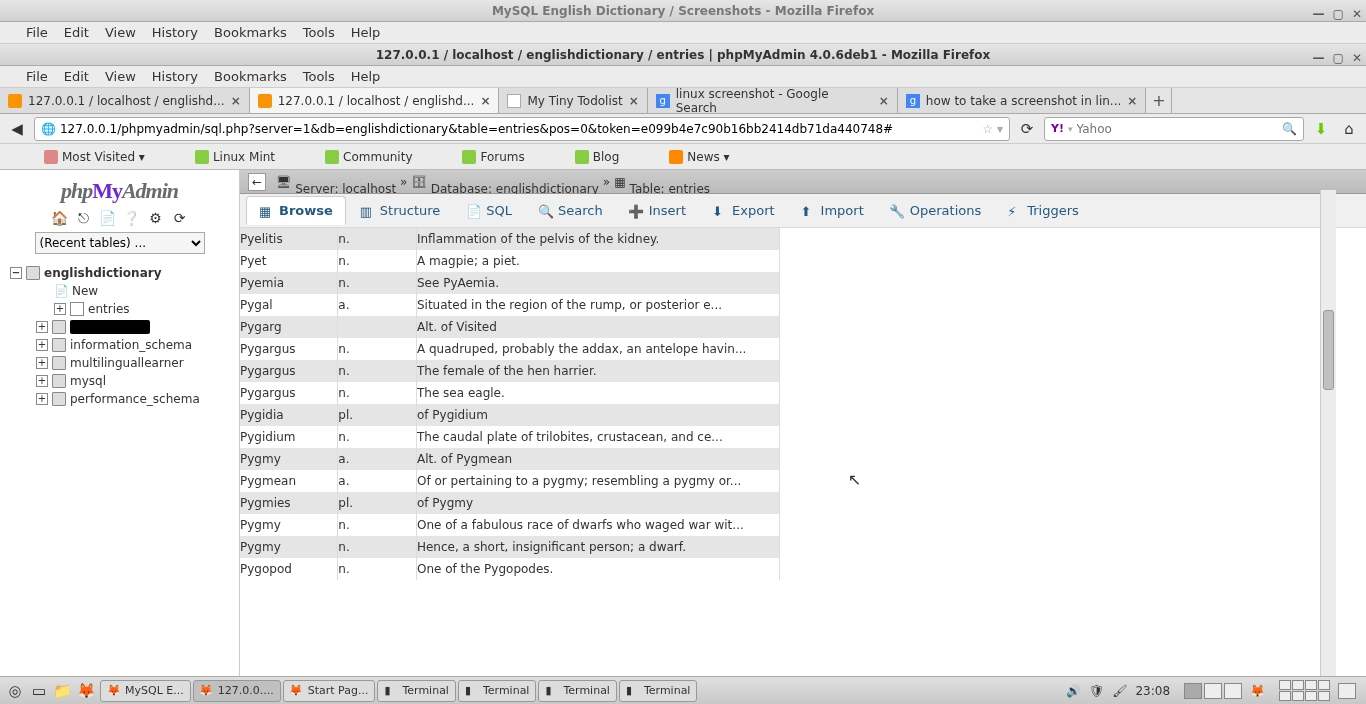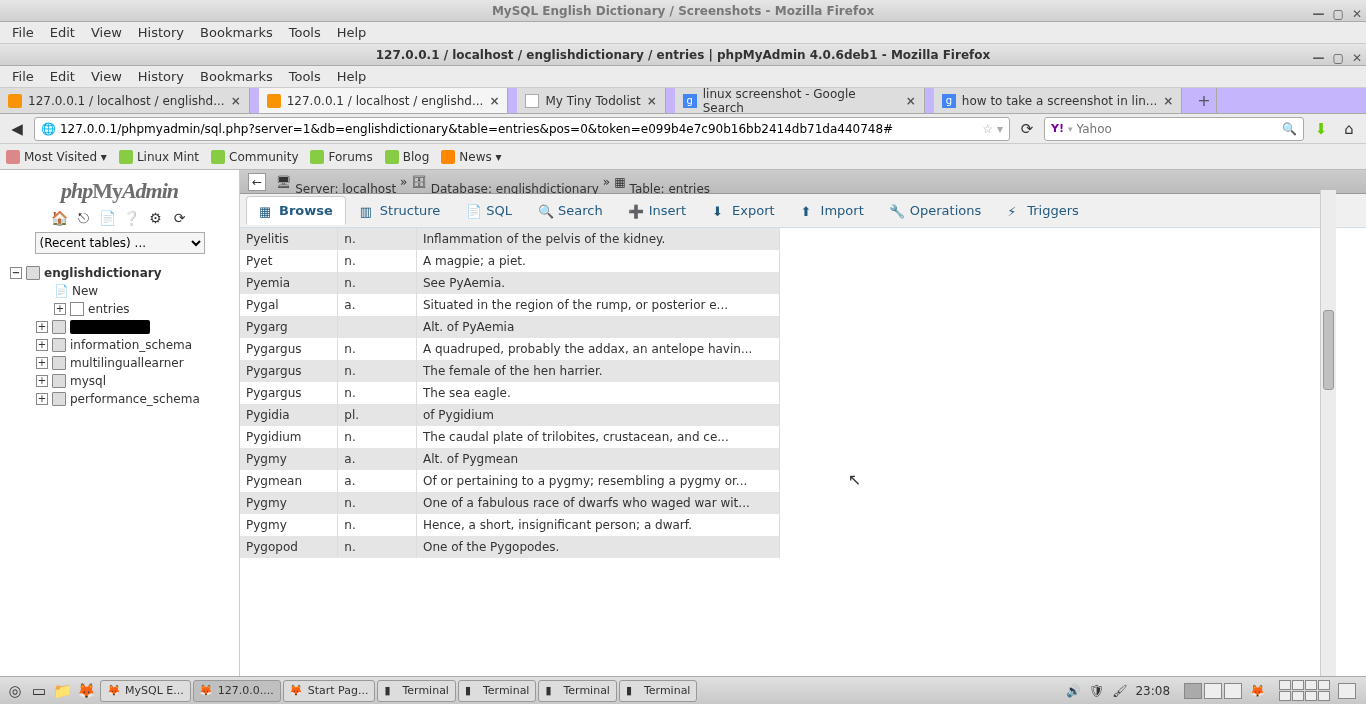--- a/index.html
+++ b/index.html
@@ -1,42 +1,42 @@
 <!DOCTYPE html>
 <html><head>
 <meta charset="utf-8">
 <style>
 * { margin:0; padding:0; box-sizing:border-box; font-family:"DejaVu Sans","Liberation Sans",sans-serif; }
 body { background:#000; width:1366px; height:704px; position:relative; font-size:12px; color:#333; overflow:hidden; }
 .titlebar { height:22px; background:linear-gradient(#e6e6e6,#d0d0d0); text-align:center; line-height:22px; font-size:12px; font-weight:bold; color:#777; border-bottom:1px solid #aaa; position:relative;}
 .titlebar.active { color:#333; }
 .win-controls { position:absolute; right:4px; top:3px; display:flex; gap:8px; font-size:12px; color:#555;}
 .win-controls span { cursor:pointer; }
-.menubar { height:22px; background:#ececec; display:flex; align-items:center; padding:0 6px; gap:4px; border-bottom:1px solid #ccc;}
+.menubar { height:22px; background:#ececec; display:flex; align-items:center; padding:0 20px; gap:4px; border-bottom:1px solid #ccc;}
 .menubar span { padding:2px 6px; cursor:pointer; font-size:13px; }
-.tabstrip { height:26px; background:#c4b5fd; display:flex; align-items:stretch; border-bottom:1px solid #aaa;gap:9px;}
+.tabstrip { height:26px; background:#e5e5e5; display:flex; align-items:stretch; border-bottom:1px solid #aaa;}
 .tab { display:flex; align-items:center; padding:0 8px; border-right:1px solid #aaa; background:#ddd; max-width:250px; font-size:12px; gap:6px; cursor:pointer;}
 .tab.active { background:#f5f5f5; }
 .tab .favicon { width:14px; height:14px; display:inline-block; }
 .tab .close { margin-left:auto; color:#555; font-weight:bold; }
 .tab-add { width:26px; display:flex; align-items:center; justify-content:center; font-size:16px; color:#555; border-right:1px solid #aaa; cursor:pointer;}
 .navbar { height:30px; background:#ececec; display:flex; align-items:center; padding:0 6px; gap:6px; border-bottom:1px solid #ccc;}
 .nav-btn { width:22px; height:22px; display:flex; align-items:center; justify-content:center; cursor:pointer; font-size:15px; color:#333;}
 .urlbox { flex:1; display:flex; align-items:center; background:#fff; border:1px solid #aaa; border-radius:3px; height:24px; padding:0 6px; gap:4px;}
 .urlbox input { flex:1; border:none; outline:none; font-size:12px; background:transparent; }
 .searchbox { width:260px; display:flex; align-items:center; background:#fff; border:1px solid #aaa; border-radius:3px; height:24px; padding:0 6px; gap:4px;}
 .searchbox input { flex:1; border:none; outline:none; font-size:12px; color:#999; }
 .bookbar { height:26px; background:#ececec; display:flex; align-items:center; padding:0 6px; gap:12px; border-bottom:1px solid #bbb;}
-.bookbar .bm { display:flex; align-items:center; gap:4px; cursor:pointer; font-size:12px;}
+.bookbar .bm { display:flex; align-items:center; gap:4px; cursor:pointer; font-size:12px;margin-left:38px;}
 .bm-icon { width:14px; height:14px; display:inline-block; border-radius:2px; }
 .content-wrap { display:flex; height:calc(100% - 22px - 22px - 22px - 26px - 30px - 26px - 28px); background:#fff; }
 .pma-sidebar { width:240px; background:#fff; border-right:1px solid #ccc; padding:8px 6px; overflow:hidden;}
 .pma-logo { text-align:center; font-size:22px; font-weight:bold; margin-bottom:6px; letter-spacing:-1px;}
 .pma-logo .p1 { color:#6b6b6b; font-family:serif; font-style:italic;}
-.pma-logo .p2 { color:#737373; font-family:serif; }
+.pma-logo .p2 { color:#6d28d9; font-family:serif; }
 .pma-logo .p3 { color:#6b6b6b; font-family:serif; font-style:italic;}
 .pma-toolbar { text-align:center; margin-bottom:6px; display:flex; justify-content:center; gap:8px;}
 .pma-toolbar span { width:16px; height:16px; display:inline-block; cursor:pointer; font-size:14px; text-align:center; line-height:16px;}
 .recent-sel { width:170px; height:22px; border:1px solid #aaa; background:#f5f5f5; font-size:12px; margin:0 auto 10px; display:block; }
 .tree { font-size:12px; }
 .tree-item { display:flex; align-items:center; padding:2px 0 2px 4px; cursor:pointer; gap:4px;}
 .tree-item.bold { font-weight:bold; }
 .tree-indent1 { padding-left:30px; }
 .tree-indent2 { padding-left:48px; }
 .tree-toggle { width:12px; height:12px; border:1px solid #888; display:inline-flex; align-items:center; justify-content:center; font-size:10px; line-height:10px; background:#fff;}
@@ -46,21 +46,21 @@
 .pma-header { height:24px; background:linear-gradient(#ccc,#bbb); display:flex; align-items:center; padding:0 8px; font-size:12px; color:#333; border-bottom:1px solid #999; gap:4px;}
 .pma-header .crumb { cursor:pointer;margin-top:15px; }
 .pma-header .back-btn { width:18px; height:18px; background:#fff; border:1px solid #999; display:flex; align-items:center; justify-content:center; margin-right:6px; cursor:pointer; font-size:12px;}
 .pma-tabs { height:34px; background:#f0f0f0; display:flex; align-items:center; padding:0 6px; border-bottom:1px solid #d2dae3; gap:0;}
 .pma-tab { display:flex; align-items:center; gap:6px; padding:6px 12px; cursor:pointer; font-size:13px; color:#235a81; border-radius:4px 4px 0 0; margin-right:2px;}
 .pma-tab.active { background:#fff; font-weight:bold; color:#235a81; border:1px solid #ccc; border-bottom:1px solid #fff;}
 .pma-tab-icon { width:14px; height:14px; display:inline-block; }
 .data-table { width:540px; border-collapse:collapse; font-size:12px; }
 .data-table tr:nth-child(odd) { background:#e5e5e5; }
 .data-table tr:nth-child(even) { background:#fff; }
-.data-table td { padding:4px 6px; border-right:1px solid #ddd; vertical-align:top; white-space:nowrap; overflow:hidden; text-overflow:ellipsis;margin-left:20px;}
+.data-table td { padding:4px 0; border-right:1px solid #ddd; vertical-align:top; white-space:nowrap; overflow:hidden; text-overflow:ellipsis;margin-left:20px;}
 .data-table td:nth-child(1) { width:97px; }
 .data-table td:nth-child(2) { width:78px; }
 .data-table td:nth-child(3) { width:360px; max-width:360px; }
 .taskbar { position:absolute; bottom:0; left:0; right:0; height:28px; background:linear-gradient(#e0e0e0,#c8c8c8); display:flex; align-items:center; padding:0 4px; gap:2px; border-top:1px solid #aaa;}
 .taskbar .tb-btn { height:22px; padding:0 6px; display:flex; align-items:center; gap:4px; border:1px solid #999; background:#ddd; border-radius:3px; font-size:11px; cursor:pointer; max-width:100px; overflow:hidden;}
 .taskbar .tb-btn.active { background:#c0c0c0; }
 .taskbar .tb-icon { width:14px; height:14px; display:inline-block;}
 .tb-tray { margin-left:auto; display:flex; align-items:center; gap:8px; padding-right:6px;}
 .tb-workspaces { display:flex; gap:2px; margin-left:6px;}
 .ws { width:18px; height:16px; border:1px solid #888; background:#eee; cursor:pointer;}
@@ -322,21 +322,21 @@
               <td>See PyAemia.</td>
             </tr>
             <tr>
               <td>Pygal</td>
               <td>a.</td>
               <td>Situated in the region of the rump, or posterior e...</td>
             </tr>
             <tr>
               <td>Pygarg</td>
               <td></td>
-              <td>Alt. of PyAemia</td>
+              <td>Alt. of Visited</td>
             </tr>
             <tr>
               <td>Pygargus</td>
               <td>n.</td>
               <td>A quadruped, probably the addax, an antelope havin...</td>
             </tr>
             <tr>
               <td>Pygargus</td>
               <td>n.</td>
               <td>The female of the hen harrier.</td>
@@ -358,20 +358,25 @@
             </tr>
             <tr>
               <td>Pygmy</td>
               <td>a.</td>
               <td>Alt. of Pygmean</td>
             </tr>
             <tr>
               <td>Pygmean</td>
               <td>a.</td>
               <td>Of or pertaining to a pygmy; resembling a pygmy or...</td>
+            </tr>
+            <tr>
+              <td>Pygmies</td>
+              <td>pl.</td>
+              <td>of Pygmy</td>
             </tr>
             <tr>
               <td>Pygmy</td>
               <td>n.</td>
               <td>One of a fabulous race of dwarfs who waged war wit...</td>
             </tr>
             <tr>
               <td>Pygmy</td>
               <td>n.</td>
               <td>Hence, a short, insignificant person; a dwarf.</td>

